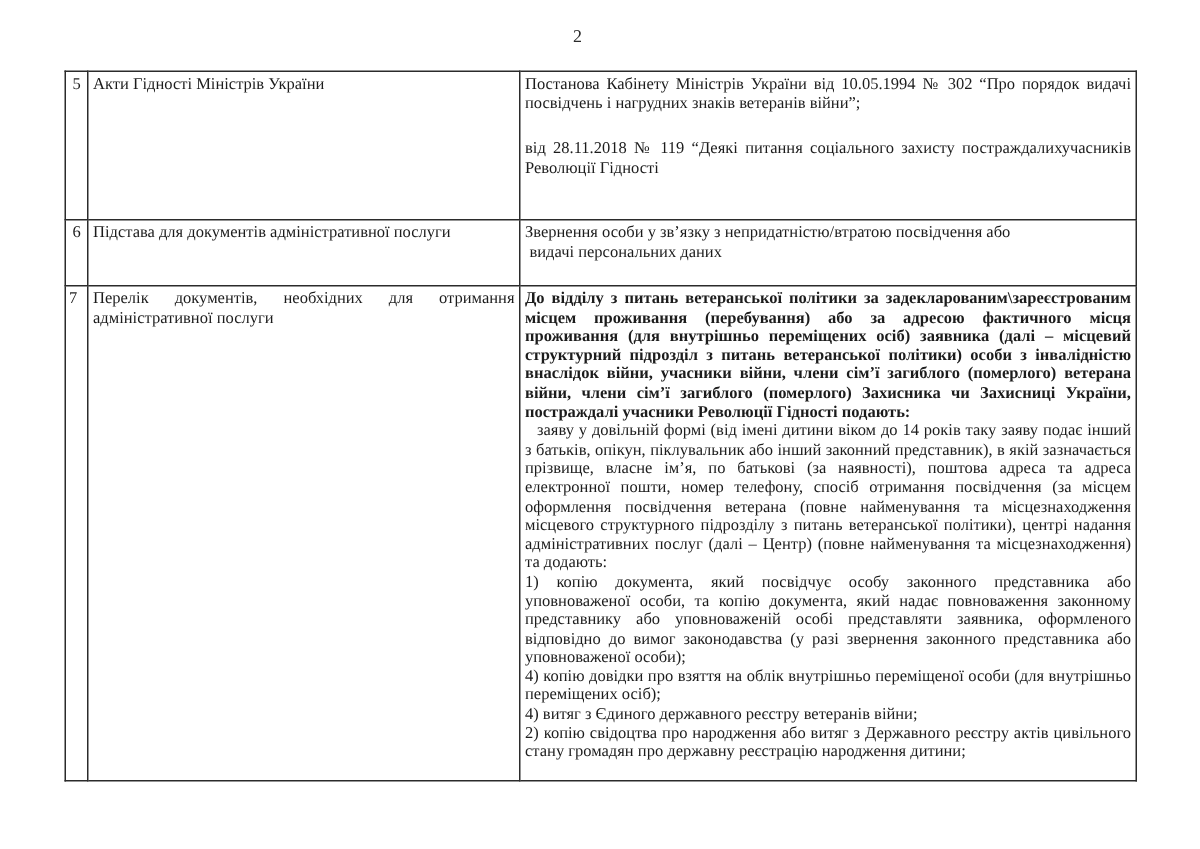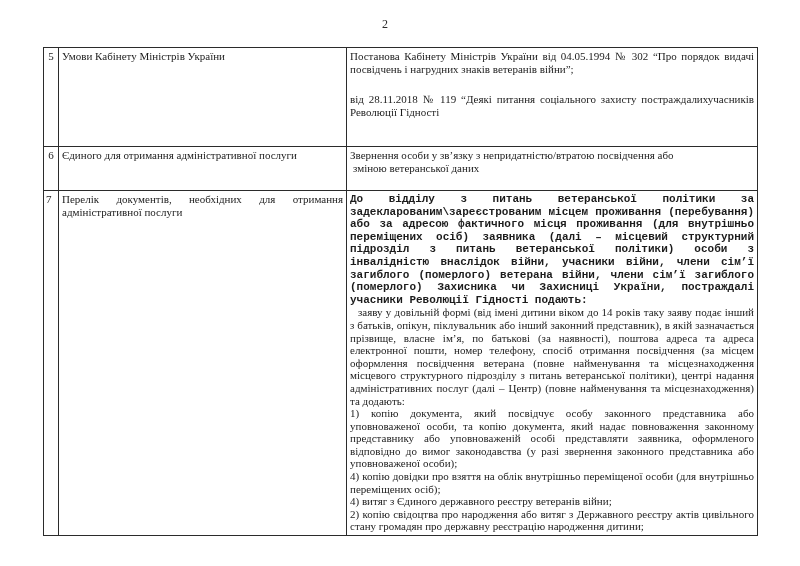--- a/index.html
+++ b/index.html
@@ -66,58 +66,57 @@
   td.hdr {
     text-align: center;
     font-weight: bold;
     font-size: 11.5px;
     padding: 2px 0;
   }
 
   .bold-intro {
     font-weight: bold;
     text-align: justify;
-    font-family: Liberation Mono, monospace;
   }
   .indented { text-indent: 8px; }
   .line2-indent { padding-left: 3px; }
 </style>
 </head>
 <body>
 
 <div class="page-num">2</div>
 
 <table class="doc">
   <colgroup>
     <col class="c1">
     <col class="c2">
     <col class="c3">
   </colgroup>
 
   <tbody>
       <tr class="r5">
     <td class="num">5</td>
     <td class="lbl">
-      <p style="margin:0;">Умови Кабінету Міністрів України</p>
+      <p style="margin:0;">Акти Гідності Міністрів України</p>
     </td>
     <td class="val">
-      <p class="just">Постанова Кабінету Міністрів України від 04.05.1994 № 302 “Про порядок видачі посвідчень і нагрудних знаків ветеранів війни”;</p>
+      <p class="just">Постанова Кабінету Міністрів України від 10.05.1994 № 302 “Про порядок видачі посвідчень і нагрудних знаків ветеранів війни”;</p>
       <p class="just p2">від 28.11.2018 № 119 “Деякі питання соціального захисту постраждалихучасників Революції Гідності</p>
     </td>
   </tr>
 
 
   <tr class="r6">
     <td class="num">6</td>
     <td class="lbl">
-      <p style="margin:0;">Єдиного для отримання адміністративної послуги</p>
+      <p style="margin:0;">Підстава для документів адміністративної послуги</p>
     </td>
     <td class="val">
       <div>Звернення особи у зв’язку з непридатністю/втратою посвідчення або</div>
-      <div class="line2-indent">зміною ветеранської даних</div>
+      <div class="line2-indent">видачі персональних даних</div>
     </td>
   </tr>
 
   <tr class="r7">
     <td class="num left7">7</td>
     <td class="lbl">
       <p class="just" style="margin:0;">Перелік документів, необхідних для отримання адміністративної послуги</p>
     </td>
     <td class="val">
       <p class="bold-intro">До відділу з питань ветеранської політики за задекларованим\зареєстрованим місцем проживання (перебування) або за адресою фактичного місця проживання (для внутрішньо переміщених осіб) заявника (далі – місцевий структурний підрозділ з питань ветеранської політики) особи з інвалідністю внаслідок війни, учасники війни, члени сім’ї загиблого (померлого) ветерана війни, члени сім’ї загиблого (померлого) Захисника чи Захисниці України, постраждалі учасники Революції Гідності подають:</p>

